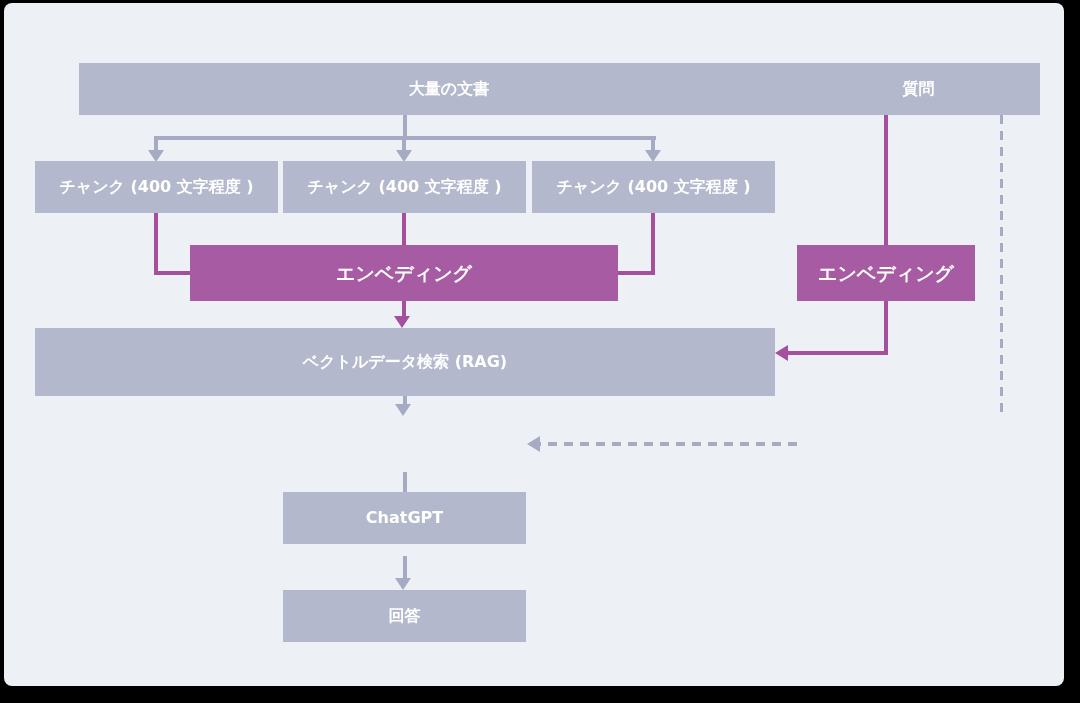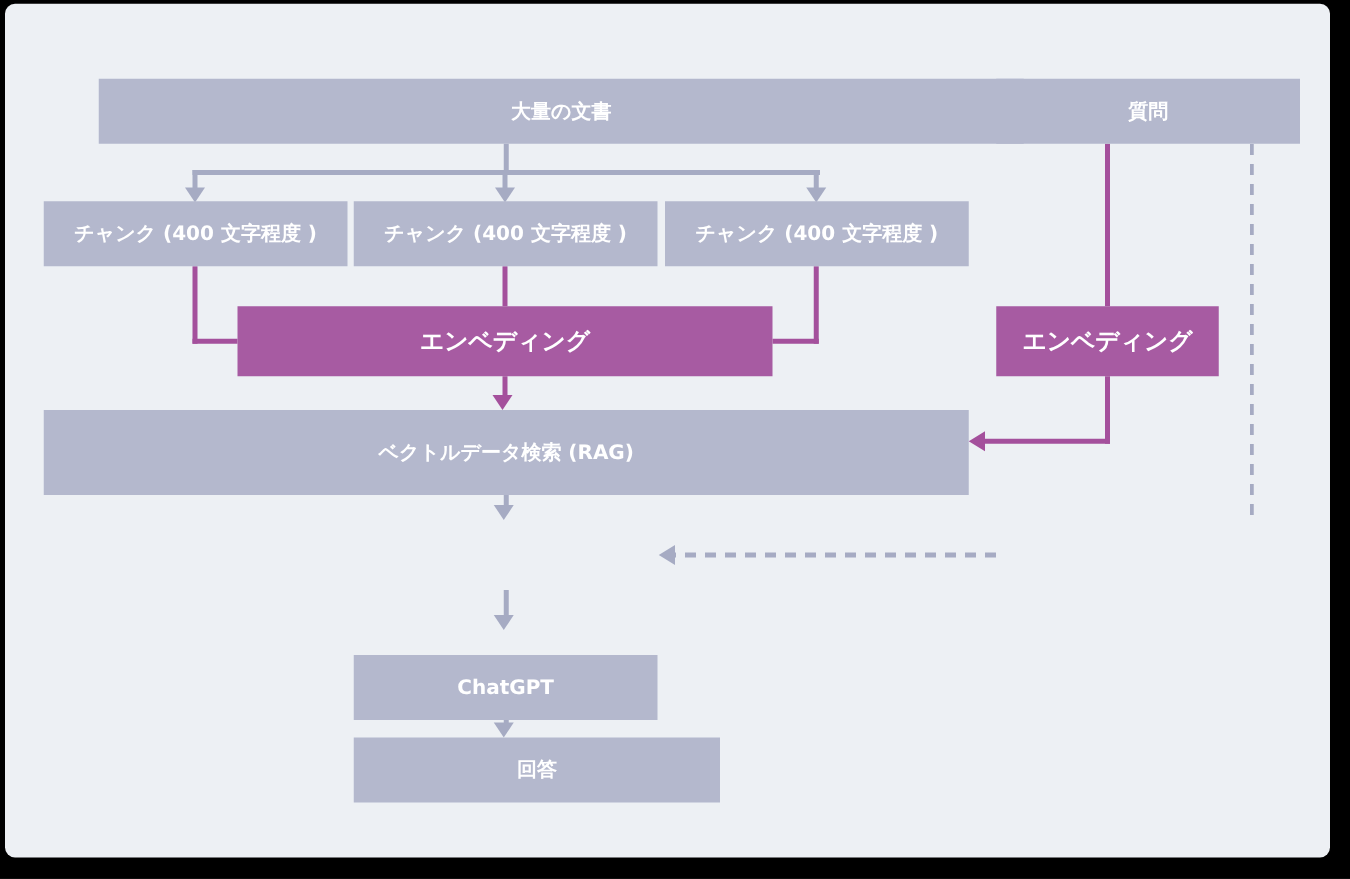--- a/index.html
+++ b/index.html
@@ -46,22 +46,22 @@
   
   #node-documents{left:35px;top:63px;width:740px;height:52px;margin-left:44px;}
   #node-question{left:797px;top:63px;width:243px;height:52px;}
   #node-chunk-1{left:35px;top:161px;width:243px;height:52px;}
   #node-chunk-2{left:283px;top:161px;width:243px;height:52px;}
   #node-chunk-3{left:532px;top:161px;width:243px;height:52px;}
   #node-embedding-docs{left:190px;top:245px;width:428px;height:56px;}
   #node-embedding-query{left:797px;top:245px;width:178px;height:56px;}
   #node-vector-search{left:35px;top:328px;width:740px;height:68px;}
   #node-search-results{left:283px;top:416px;width:243px;height:56px;}
-  #node-chatgpt{left:283px;top:524px;width:243px;height:52px;}
-  #node-answer{left:283px;top:590px;width:293px;height:52px;}
+  #node-chatgpt{left:283px;top:492px;width:243px;height:52px;}
+  #node-answer{left:283px;top:590px;width:243px;height:52px;font-family:Liberation Serif, serif;}
   #node-reranker{left:797px;top:416px;width:243px;height:56px;}
 </style>
 </head>
 <body>
 
 <div id="stage">
   <div class="panel"></div>
 
   <div class="line gray" style="left:403px;top:115px;width:4px;height:23px;"></div>
   <div class="line gray" style="left:154px;top:136px;width:502px;height:4px;"></div>

